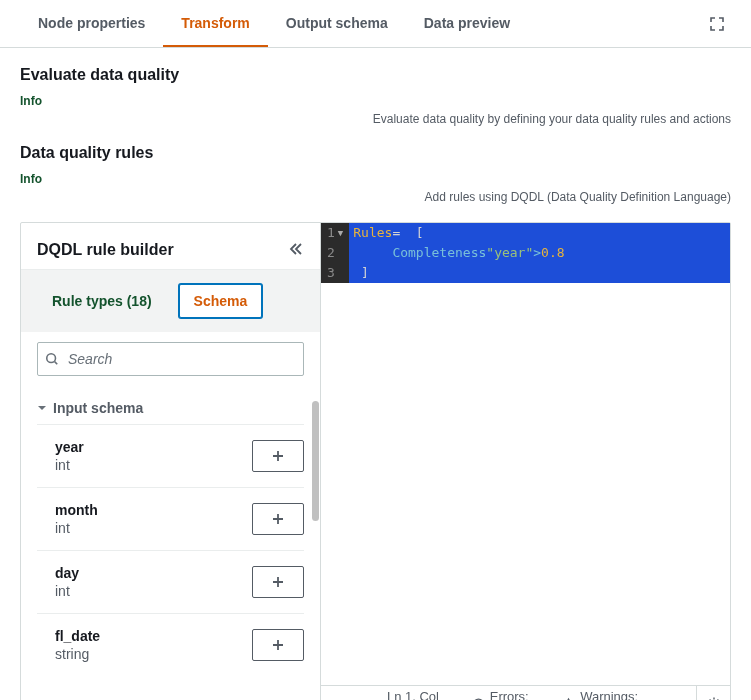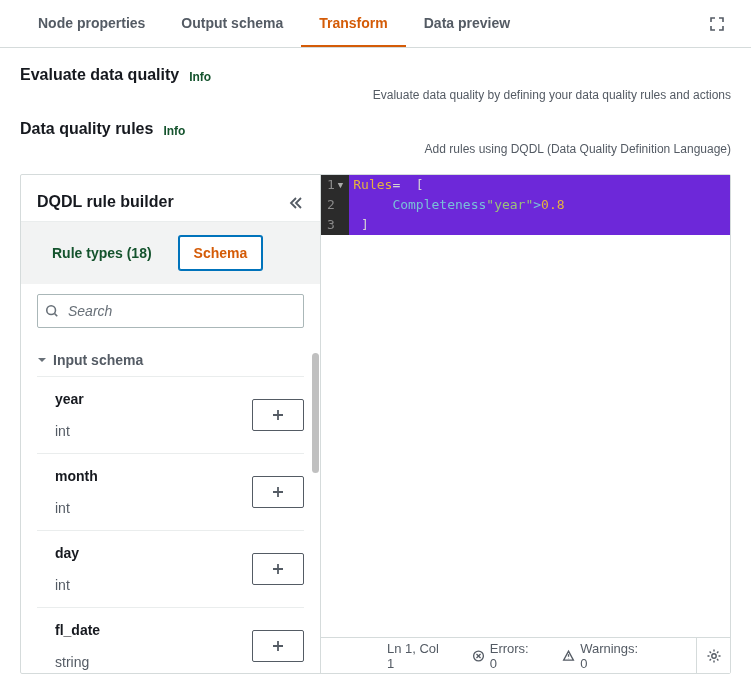--- a/index.html
+++ b/index.html
@@ -6,64 +6,64 @@
     body { font-family: "Amazon Ember", "Helvetica Neue", Arial, sans-serif; font-size: 14px; color: #16191f; background: #fff; width: 751px; }
     
     .tabs-row { display: flex; align-items: center; border-bottom: 1px solid #d5dbdb; padding: 0 20px; height: 48px; justify-content: flex-end; }
     .tab { padding: 14px 18px; color: #545b64; font-weight: 700; cursor: pointer; border-bottom: 2px solid transparent; }
     .tab.active { color: #d45b07; border-bottom: 2px solid #d45b07; }
     .tabs-spacer { flex: 1; }
     .expand-icon { padding: 6px; cursor: pointer; color: #545b64; }
     .expand-icon svg { display: block; }
     
     .section { padding: 18px 20px 0 20px; }
-    .section-title-row { display: flex; align-items: flex-end; gap: 10px; }
+    .section-title-row { display: flex; align-items: flex-start; gap: 10px; flex-direction: column; }
     .section-title { font-size: 16px; font-weight: 700; color: #16191f; }
     .info-link { color: #14532d; font-size: 12px; font-weight: 700; cursor: pointer; }
     .section-desc { color: #545b64; font-size: 12px; margin-top: 4px; text-align: right; }
     
     .builder-wrap { display: flex; margin: 18px 20px 0 20px; border: 1px solid #d5dbdb; border-radius: 2px; height: 500px; }
     
     .left-panel { width: 300px; border-right: 1px solid #d5dbdb; display: flex; flex-direction: column; overflow: hidden; position: relative; }
-    .left-header { display: flex; align-items: flex-end; justify-content: space-between; padding: 18px 16px 10px 16px; }
+    .left-header { display: flex; align-items: flex-start; justify-content: space-between; padding: 18px 16px 10px 16px; }
     .left-title { font-size: 16px; font-weight: 700; }
     .collapse-icon { cursor: pointer; color: #545b64; }
     .collapse-icon svg { display: block; }
     
     .inner-tabs { display: flex; gap: 12px; padding: 0 16px 14px 16px; background: #f2f3f3; border-top: 1px solid #eaeded; padding-top: 14px; }
     .inner-tab { padding: 8px 14px; color: #14532d; font-weight: 700; cursor: pointer; border: 1px solid transparent; background: transparent; }
     .inner-tab.active { color: #d45b07; background: #fff; border: 1px solid #0073bb; border-radius: 2px; box-shadow: 0 0 0 1px #0073bb; }
     
     .search-row { padding: 10px 16px; }
     .search-box { position: relative; }
     .search-box svg { position: absolute; left: 8px; top: 50%; transform: translateY(-50%); color: #687078; pointer-events: none; }
     .search-input { width: 100%; height: 34px; padding: 6px 8px 6px 30px; border: 1px solid #aab7b8; border-radius: 2px; font-size: 14px; font-style: italic; color: #687078; }
     .search-input::placeholder { color: #687078; font-style: italic; }
     
     .schema-content { padding: 8px 16px; overflow-y: auto; flex: 1; }
     .group-header { display: flex; align-items: center; gap: 6px; font-weight: 700; color: #545b64; font-size: 14px; cursor: pointer; padding: 6px 0; }
     .group-header svg { display: block; color: #687078; }
     .schema-list { margin-top: 2px; }
     .schema-item { display: flex; align-items: center; justify-content: space-between; padding: 14px 0 14px 18px; border-top: 1px solid #eaeded; }
     .schema-item:first-child { border-top: 1px solid #eaeded; }
-    .field-info { display: flex; flex-direction: column; gap: 16px; }
+    .field-info { display: flex; flex-direction: column; gap: 2px; }
     .field-name { font-weight: 700; color: #16191f; font-size: 14px; }
     .field-type { color: #545b64; font-size: 14px; }
     .add-btn { width: 52px; height: 32px; border: 1px solid #545b64; border-radius: 2px; background: #fff; display: flex; align-items: center; justify-content: center; cursor: pointer; color: #545b64; }
     .add-btn svg { display: block; }
     
     .scroll-indicator { position: absolute; right: 1px; top: 178px; width: 7px; height: 120px; background: #c0c0c0; border-radius: 4px; }
     
     .right-panel { flex: 1; display: flex; flex-direction: column; background: #fff; position: relative; }
     .editor { flex: 1; background: #fff; overflow: hidden; }
     .editor-lines { display: flex; }
     .gutter { background: #2b2b2b; color: #8a8a8a; font-family: Menlo, Consolas, monospace; font-size: 13px; text-align: right; padding: 0 6px; line-height: 20px; }
     .gutter .ln { display: flex; align-items: center; justify-content: flex-end; height: 20px; gap: 3px; }
     .gutter .fold { font-size: 9px; color: #aaa; }
-    .code { background: #6d28d9; font-family: Menlo, Consolas, monospace; font-size: 13px; line-height: 20px; flex: 1; color: #d4d4d4; padding: 0 4px; }
+    .code { background: #1d4ed8; font-family: Menlo, Consolas, monospace; font-size: 13px; line-height: 20px; flex: 1; color: #d4d4d4; padding: 0 4px; }
     .code-line { height: 20px; white-space: pre; }
     .tok-keyword { color: #e6b33d; }
     .tok-func { color: #79c0d8; }
     .tok-string { color: #9ac17b; }
     .tok-op { color: #79c0d8; }
     .tok-num { color: #e6b33d; }
     .tok-bracket { color: #d4d4d4; }
     
     .status-bar { height: 36px; border-top: 1px solid #d5dbdb; display: flex; align-items: center; padding: 0 10px; gap: 26px; color: #545b64; font-size: 13px; }
     .status-spacer-left { width: 32px; }
@@ -71,22 +71,22 @@
     .status-item svg { display: block; }
     .status-spacer { flex: 1; }
     .gear-btn { width: 36px; height: 36px; border-left: 1px solid #d5dbdb; display: flex; align-items: center; justify-content: center; cursor: pointer; color: #545b64; margin-right: -10px; }
     .gear-btn svg { display: block; }
   </style>
 </head>
 <body>
 
 <div class="tabs-row">
   <div class="tab">Node properties</div>
+  <div class="tab active">Transform</div>
   <div class="tab">Output schema</div>
-  <div class="tab active">Transform</div>
   <div class="tab">Data preview</div>
   <div class="tabs-spacer"></div>
   <div class="expand-icon">
     <svg width="16" height="16" viewBox="0 0 16 16" fill="none" stroke="currentColor" stroke-width="1.6">
       <path d="M2 6V2h4 M14 10v4h-4 M10 2h4v4 M6 14H2v-4"></path>
     </svg>
   </div>
 </div>
 
 <div class="section">

